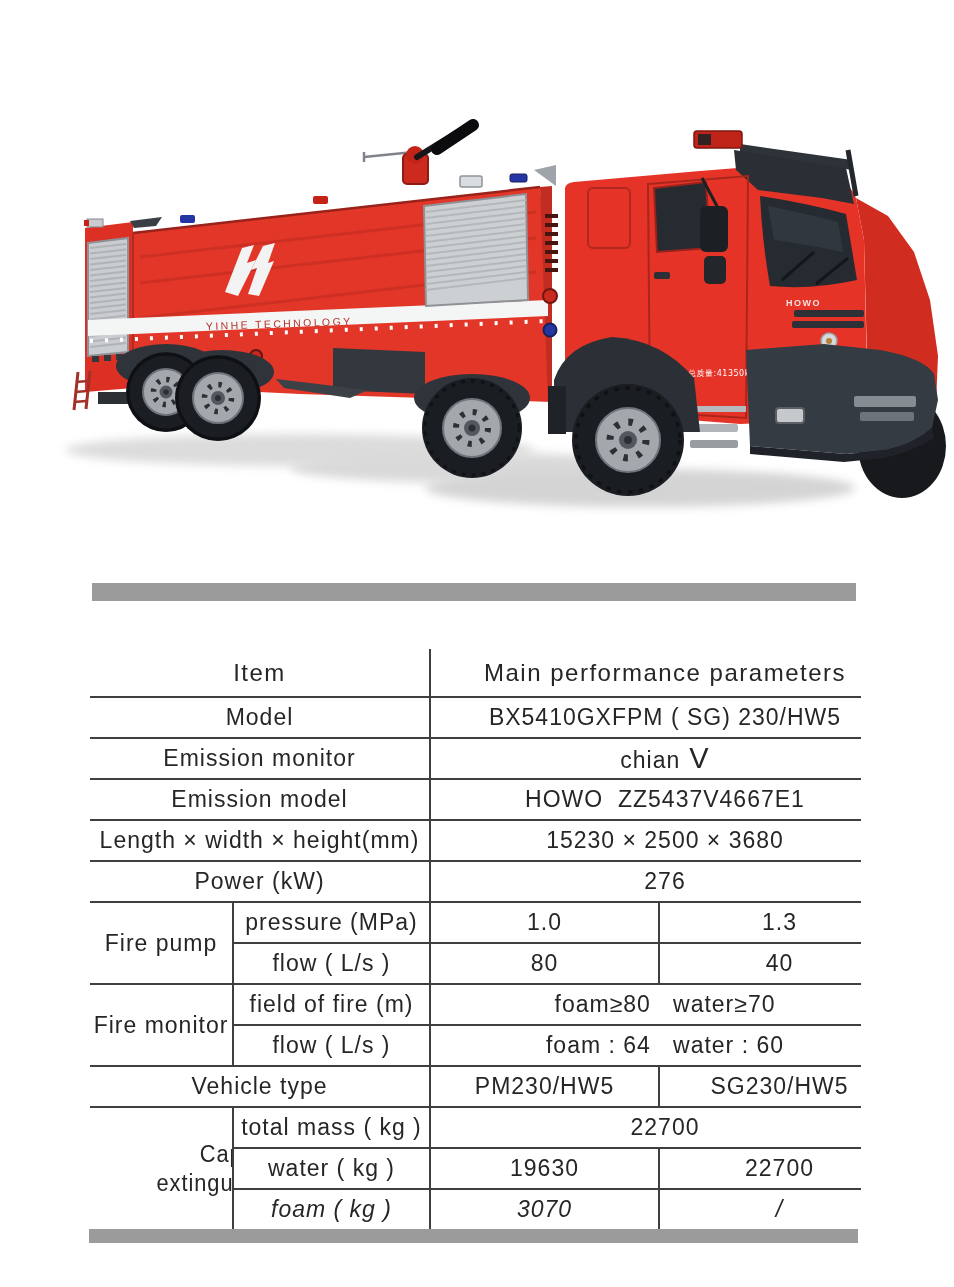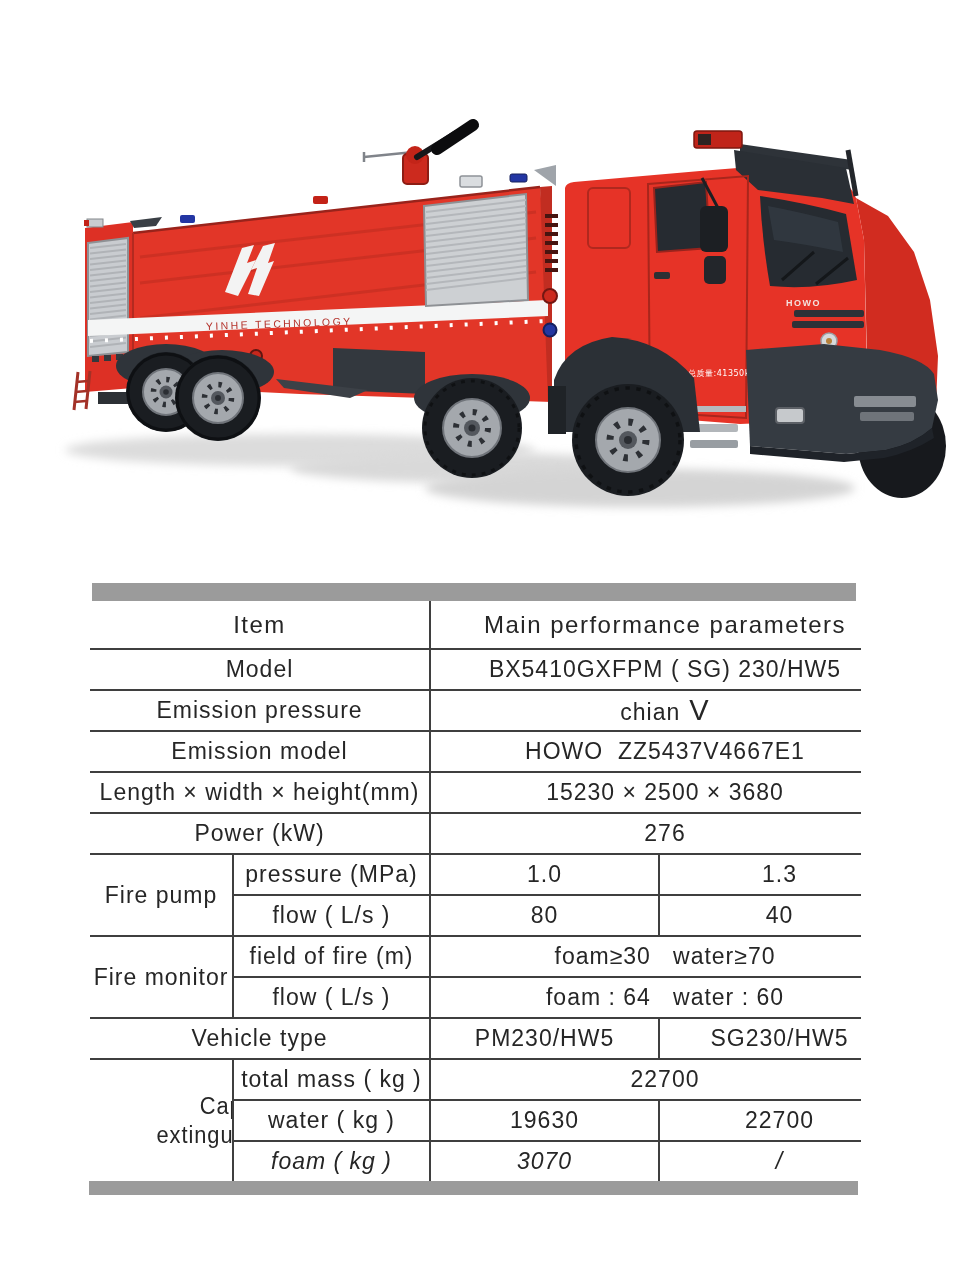--- a/index.html
+++ b/index.html
@@ -6,21 +6,21 @@
   body{width:954px;height:1287px;position:relative;overflow:hidden;
        font-family:"Liberation Sans","DejaVu Sans",sans-serif;}
   .truck-stage{position:absolute;left:0;top:0;width:954px;height:560px;}
   .truck-stage svg{display:block;width:954px;height:560px;}
 
   .tableWrap{position:absolute;left:90px;top:583px;width:771px;}
   .bar{background:#9b9b9b;}
   .bar.top{height:18px;width:764px;margin-left:2px;}
   .bar.bottom{height:14px;width:769px;margin-left:-1px;margin-top:0;}
 
-  table.spec{border-collapse:collapse;table-layout:fixed;width:771px;color:#262626;}
+  table.spec{border-collapse:collapse;table-layout:fixed;width:771px;color:#262626;margin-top:48px;}
   table.spec td{border-bottom:2px solid #3f3f3f;border-right:2px solid #3f3f3f;
     text-align:center;vertical-align:middle;padding:0 2px;white-space:pre;
     font-size:23px;letter-spacing:1px;overflow:hidden;}
   table.spec td.nr{border-right:none;padding-left:40px;}
   table.spec tr:last-child td{border-bottom:none;font-style:italic;}
   table.spec td.capcell{border-bottom:none;}
   table.spec tr td{height:39px;}
   table.spec tr.r1 td{height:47px;font-size:24px;letter-spacing:1.5px;}
   td.sub{font-size:20px;letter-spacing:0.5px;border-radius:20px;}
   td.group{font-size:22px;letter-spacing:0.5px;}
@@ -217,21 +217,21 @@
     <tbody>
         <tr class="r1">
       <td colspan="2">Item</td>
       <td colspan="2" class="nr">Main performance parameters</td>
     </tr>
     <tr>
       <td colspan="2">Model</td>
       <td colspan="2" class="nr">BX5410GXFPM ( SG) 230/HW5</td>
     </tr>
     <tr>
-      <td colspan="2">Emission pressure</td>
+      <td colspan="2">Emission monitor</td>
       <td colspan="2" class="nr"><span>chian</span><span class="vbig">V</span></td>
     </tr>
     <tr>
       <td colspan="2">Emission model</td>
       <td colspan="2" class="nr">HOWO  ZZ5437V4667E1</td>
     </tr>
     <tr>
       <td colspan="2">Length × width × height(mm)</td>
       <td colspan="2" class="nr">15230 × 2500 × 3680</td>
     </tr>
@@ -246,21 +246,21 @@
       <td class="nr">1.3</td>
     </tr>
     <tr>
       <td class="sub">flow ( L/s )</td>
       <td>80</td>
       <td class="nr">40</td>
     </tr>
     <tr>
       <td rowspan="2" class="group">Fire monitor</td>
       <td class="sub">field of fire (m)</td>
-      <td colspan="2" class="nr">foam≥30   water≥70</td>
+      <td colspan="2" class="nr">foam≥80   water≥70</td>
     </tr>
     <tr>
       <td class="sub">flow ( L/s )</td>
       <td colspan="2" class="nr">foam : 64   water : 60</td>
     </tr>
     <tr>
       <td colspan="2">Vehicle type</td>
       <td>PM230/HW5</td>
       <td class="nr">SG230/HW5</td>
     </tr>

